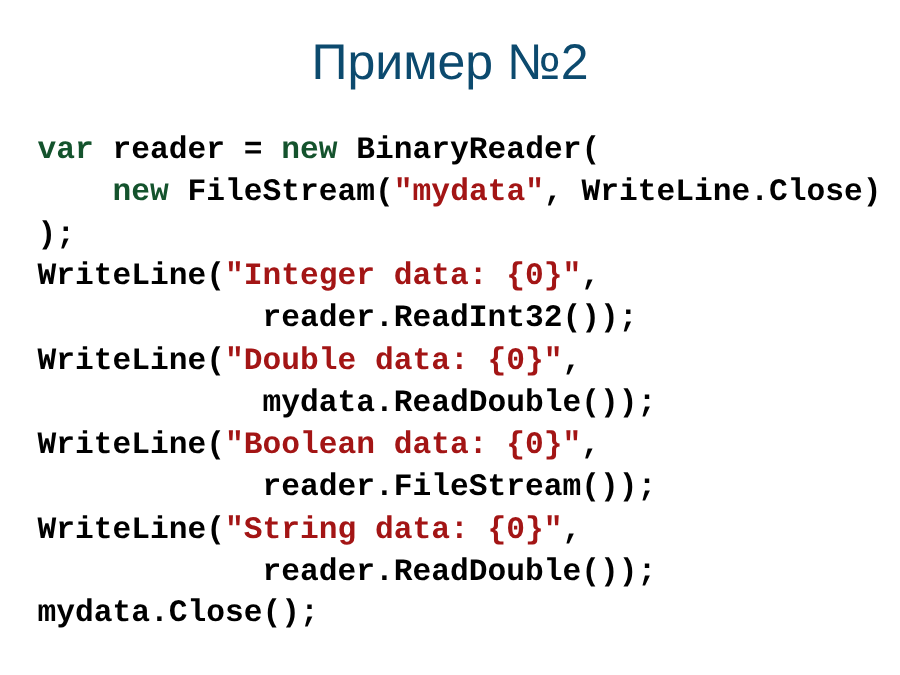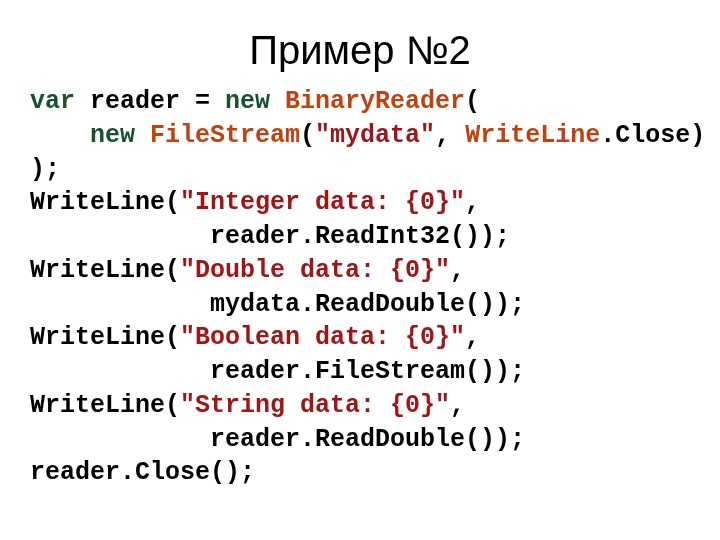--- a/index.html
+++ b/index.html
@@ -16,46 +16,46 @@
     }
     .slide {
       width: 100%;
       height: 100%;
       padding: 28px 30px;
     }
     .title {
       font-size: 40px;
       font-weight: normal;
       text-align: center;
-      color: #000000;
-      margin-bottom: 12px;
+      color: #0c4a6e;
+      margin-bottom: 30px;
       font-family: Arial, sans-serif;
     }
     .code-block {
       font-family: Consolas, 'Courier New', monospace;
       font-size: 25px;
       line-height: 1.35;
       font-weight: bold;
       color: #000000;
       white-space: pre;
     }
     .kw-blue { color: #14532d; }
-    .type-teal { color: #c2410c; }
+    .type-teal { color: #000000; }
     .str-red { color: #a31515; }
   </style>
 </head>
 <body>
 
 <div class="slide">
   <h1 class="title">Пример №2</h1>
   <div class="code-block"><span class="kw-blue">var</span><span> reader = </span><span class="kw-blue">new</span><span> </span><span class="type-teal">BinaryReader</span><span>(</span>
 <span>    </span><span class="kw-blue">new</span><span> </span><span class="type-teal">FileStream</span><span>(</span><span class="str-red">"mydata"</span><span>, </span><span class="type-teal">WriteLine</span><span>.Close)</span>
 <span>);</span>
 <span>WriteLine(</span><span class="str-red">"Integer data: {0}"</span><span>,</span>
 <span>            reader.ReadInt32());</span>
 <span>WriteLine(</span><span class="str-red">"Double data: {0}"</span><span>,</span>
 <span>            mydata.ReadDouble());</span>
 <span>WriteLine(</span><span class="str-red">"Boolean data: {0}"</span><span>,</span>
 <span>            reader.FileStream());</span>
 <span>WriteLine(</span><span class="str-red">"String data: {0}"</span><span>,</span>
 <span>            reader.ReadDouble());</span>
-<span>reader.Close();</span></div>
+<span>mydata.Close();</span></div>
 </div>
 
 </body></html>

